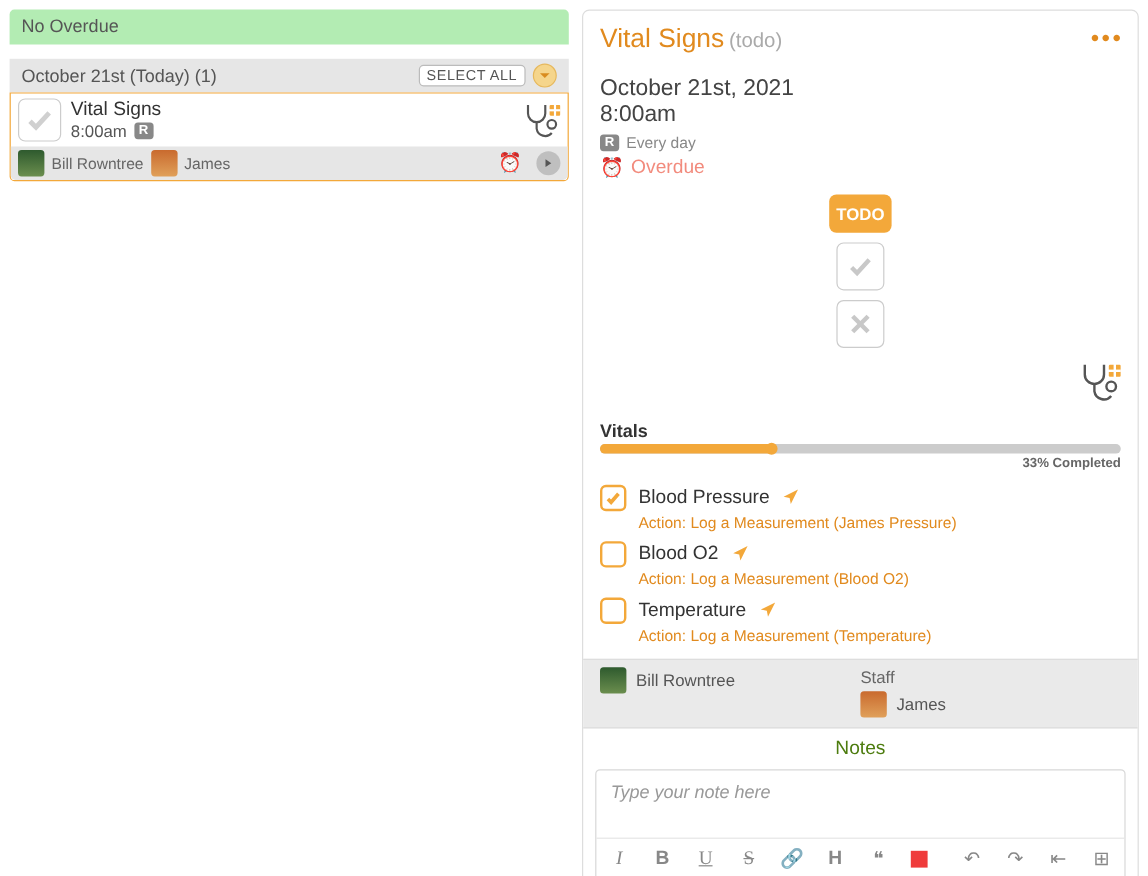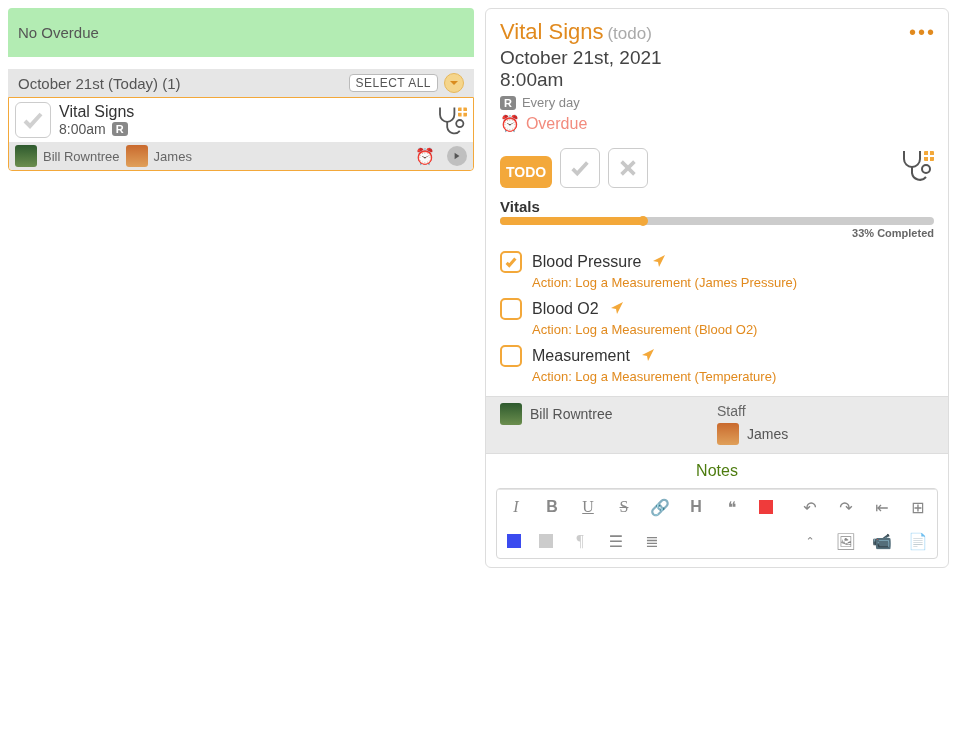--- a/index.html
+++ b/index.html
@@ -1,21 +1,21 @@
 <!DOCTYPE html>
 <html><head>
 <meta charset="utf-8">
 <style>
   * { box-sizing: border-box; margin: 0; padding: 0; }
   body { font-family: -apple-system, "Segoe UI", "Helvetica Neue", Arial, sans-serif; background:#fff; width:957px; height:730px; position:relative; font-size:14px; color:#333; }
 
   .left-panel { position:absolute; left:8px; top:8px; width:466px; }
   .right-panel { position:absolute; left:485px; top:8px; width:464px; border:1px solid #ddd; border-radius:6px; background:#fff; }
 
-  .overdue-bar { background:#b3ecb3; border-radius:4px 4px 0 0; padding:16px 10px; font-size:15px; color:#555; }
+  .overdue-bar { background:#b3ecb3; border-radius:4px 4px 0 0; padding:6px 10px; font-size:15px; color:#555; }
   .date-bar { background:#e6e6e6; padding:4px 10px; font-size:15px; color:#555; display:flex; align-items:center;margin-top:12px; }
   .date-bar .spacer { flex:1; }
   .select-all { background:#fff; border:1px solid #bbb; border-radius:4px; padding:1px 6px; font-size:12px; letter-spacing:0.5px; color:#555; cursor:pointer; }
   .dropdown-btn { width:20px; height:20px; border:1px solid #e6b85c; background:#f5d58b; border-radius:50%; margin-left:6px; display:flex; align-items:center; justify-content:center; cursor:pointer; }
   .dropdown-btn svg { width:10px; height:10px; fill:#d98c1f; }
 
   .task-card { border:1px solid #f3a83a; border-radius:0 0 4px 4px; background:#fff; }
   .task-main { display:flex; align-items:center; padding:4px 6px; }
   .task-check { width:36px; height:36px; border:1px solid #ccc; border-radius:6px; display:flex; align-items:center; justify-content:center; margin-right:8px; }
   .task-check svg { width:24px; height:24px; stroke:#d0d0d0; stroke-width:4; fill:none; }
@@ -29,26 +29,26 @@
   .avatar { width:22px; height:22px; border-radius:3px; display:inline-block; }
   .alarm { color:#e86a5a; font-size:16px; margin-left:auto; }
   .play-btn { width:20px; height:20px; border-radius:50%; background:#bfbfbf; display:flex; align-items:center; justify-content:center; margin-left:6px; cursor:pointer;}
   .play-btn svg { width:8px; height:8px; fill:#555; }
 
   
   .rp-header { padding:10px 14px 6px 14px; position:relative; }
   .rp-title { font-size:22px; color:#e18a1e; display:inline; }
   .rp-status { font-size:17px; color:#aaa; }
   .rp-dots { position:absolute; right:12px; top:12px; color:#e18a1e; font-size:20px; letter-spacing:2px; cursor:pointer; }
-  .rp-date { font-size:19px; color:#444; margin-top:2px; }
+  .rp-date { font-size:19px; color:#444; margin-top:18px; }
   .rp-time { font-size:19px; color:#444; }
   .rp-recur { display:flex; align-items:center; gap:6px; margin-top:4px; font-size:13px; color:#888; }
   .rp-overdue { display:flex; align-items:center; gap:6px; margin-top:4px; color:#f28b7d; font-size:16px; }
 
-  .rp-actions { display:flex; align-items:flex-end; gap:8px; padding:6px 14px 10px 14px; }
+  .rp-actions { display:flex; align-items:center; gap:8px; padding:6px 14px 10px 14px;flex-direction:column; }
   .todo-btn { background:#f3a83a; color:#fff; font-weight:600; font-size:14px; padding:8px 6px; border-radius:6px; cursor:pointer; }
   .box-btn { width:40px; height:40px; border:1px solid #ccc; border-radius:6px; display:flex; align-items:center; justify-content:center; cursor:pointer; }
   .box-btn svg { width:22px; height:22px; stroke:#c8c8c8; stroke-width:4; fill:none; }
   .box-btn.x svg { stroke:#c8c8c8; }
   .rp-actions .steth-right { margin-left:auto; }
 
   .vitals-head { font-size:15px; font-weight:600; padding:0 14px 2px 14px; }
   .progress { height:8px; background:#ccc; margin:0 14px; border-radius:4px; position:relative; overflow:visible;}
   .progress-fill { height:100%; background:#f3a83a; border-radius:4px 0 0 4px; }
   .progress-knob { position:absolute; top:50%; width:10px; height:10px; background:#f3a83a; border-radius:50%; transform:translate(-50%,-50%); }
@@ -222,21 +222,21 @@
             </svg>
       </span>
     </div>
     <div class="vital-action">Action: Log a Measurement (Blood O2)</div>
       </div>
       <div class="vital-item">
     <div class="vital-row">
       <span class="checkbox ">
         
       </span>
-      <span class="vital-name">Measurement</span>
+      <span class="vital-name">Temperature</span>
       <span class="arrow-icon">
         <svg width="16" height="16" viewBox="0 0 16 16">
               <path d="M2 8 L14 2 L8 14 L7 9 Z" fill="#f3a83a"></path>
             </svg>
       </span>
     </div>
     <div class="vital-action">Action: Log a Measurement (Temperature)</div>
       </div>
     </div>
 
@@ -251,20 +251,21 @@
       <div class="people-head">Staff</div>
       <div class="people-row">
         <span class="avatar b2"></span>
         <span>James</span>
       </div>
     </div>
   </div>
 
   <div class="notes-head">Notes</div>
   <div class="notes-editor">
+    <div class="notes-input">Type your note here</div>
     <div class="toolbar">
       <span class="tbtn" style="font-style:italic">I</span>
       <span class="tbtn bold">B</span>
       <span class="tbtn" style="text-decoration:underline">U</span>
       <span class="tbtn" style="text-decoration:line-through">S</span>
       <span class="tbtn">🔗</span>
       <span class="tbtn bold">H</span>
       <span class="tbtn">❝</span>
       <span class="tbtn redsq"></span>
       <span class="tbtn right-group">↶</span>

